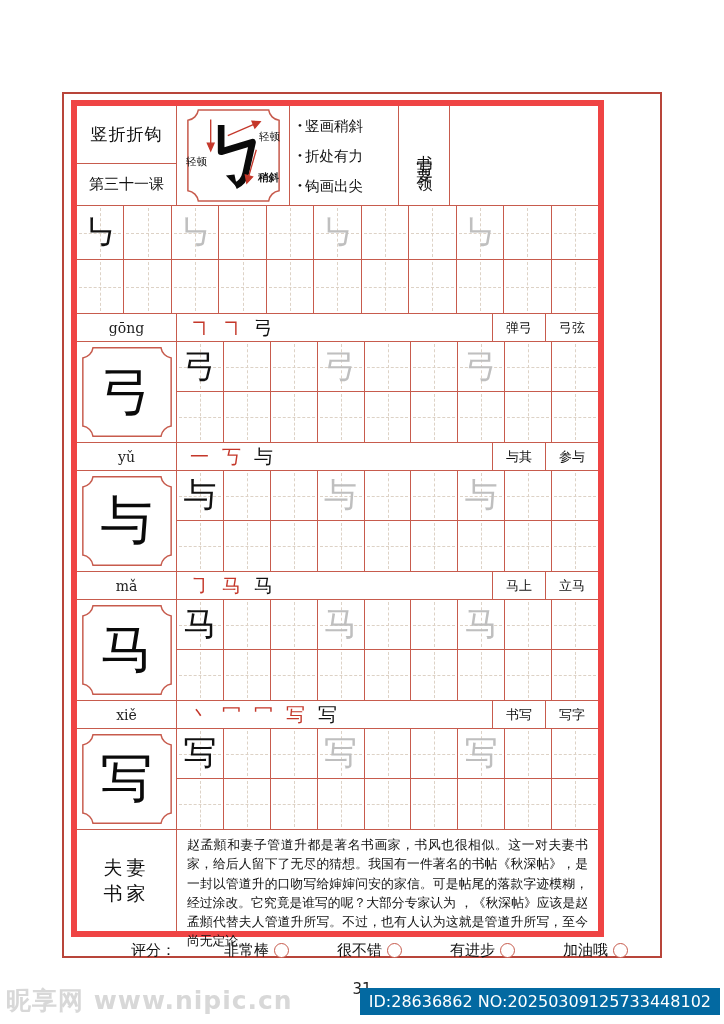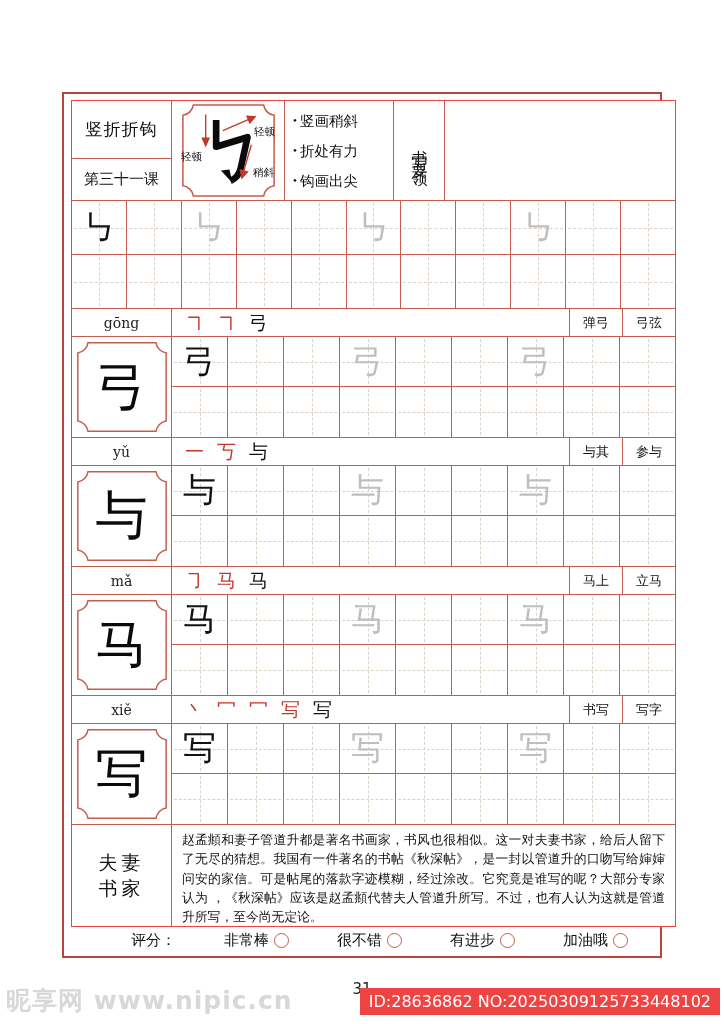--- a/index.html
+++ b/index.html
@@ -1,33 +1,33 @@
 <!DOCTYPE html>
 <html lang="zh"><head>
 <meta charset="utf-8">
 <style>
   html,body{margin:0;padding:0;}
   body{width:724px;height:1024px;background:#ffffff;position:relative;
        font-family:"DejaVu Serif","Liberation Serif",serif;overflow:hidden;}
   .frame{position:absolute;left:62px;top:92px;width:600px;height:866px;
          border:2.5px solid #b8453a;box-sizing:border-box;padding:6px 7px;background:#fff;}
-  .table{width:605px;border:1px solid #ef4444;box-sizing:border-box;background:#fff;}
+  .table{width:533px;border:6px solid #ef4444;box-sizing:border-box;background:#fff;}
   .row{display:flex;border-bottom:1px solid #c75b4d;box-sizing:border-box;}
   .row:last-child{border-bottom:none;}
   
   .header{height:100px;}
   .hcol1{width:100px;border-right:1px solid #c75b4d;display:flex;flex-direction:column;box-sizing:border-box;}
   .h-title{height:57px;border-bottom:1px solid #c75b4d;display:flex;align-items:center;justify-content:center;
            font-size:17px;color:#111;letter-spacing:1px;}
   .h-lesson{flex:1;display:flex;align-items:center;justify-content:center;font-size:15px;color:#111;}
   .hcol2{width:113px;border-right:1px solid #c75b4d;position:relative;box-sizing:border-box;}
   .demo-wrap{position:absolute;left:8px;top:2px;width:97px;height:95px;}
   .demo-wrap svg{width:100%;height:100%;}
   .demo-label{position:absolute;font-size:10.5px;color:#111;white-space:nowrap;}
-  .dl1{right:2px;top:22px;} .dl2{left:1px;top:47px;} .dl3{right:3px;top:63px;}
+  .dl1{right:2px;top:22px;} .dl2{left:1px;top:47px;} .dl3{right:3px;top:63px;font-weight:bold;}
   .hcol3{width:109px;border-right:1px solid #c75b4d;box-sizing:border-box;
          display:flex;flex-direction:column;justify-content:center;padding-left:7px;}
   .tip{font-size:14.5px;color:#111;line-height:30px;white-space:nowrap;}
   .tip .dot{font-size:10px;vertical-align:2px;margin-right:2px;}
   .hcol4{width:51px;border-right:1px solid #c75b4d;box-sizing:border-box;
          display:flex;align-items:center;justify-content:center;}
   .vert{writing-mode:vertical-rl;font-size:16px;letter-spacing:7px;color:#111;}
   .hcol5{flex:1;padding:6px 9px 0 9px;font-size:15px;line-height:30px;color:#111;text-align:justify;}
   
   .prow{display:flex;border-bottom:1px solid #c75b4d;box-sizing:border-box;position:relative;}
@@ -65,21 +65,21 @@
   .rating{height:20px;margin-top:3px;display:flex;align-items:center;padding-left:60px;gap:48px;
           font-size:15px;color:#111;}
   .ropt{display:flex;align-items:center;}
   .circle{display:inline-block;width:15px;height:15px;border:1.5px solid #c75b4d;border-radius:50%;
           margin-left:5px;box-sizing:border-box;background:#fff;}
   
   .wm-left{position:absolute;left:6px;top:984px;font-size:25px;font-weight:bold;color:#d8d8d8;
            font-family:"DejaVu Sans","Liberation Sans",sans-serif;letter-spacing:1px;}
   .pageno{position:absolute;left:0;width:724px;top:980px;text-align:center;font-size:15px;color:#222;
           font-family:"DejaVu Sans","Liberation Sans",sans-serif;}
-  .idbar{position:absolute;right:4px;top:988px;background:#ef4444;color:#fff;font-size:16px;
+  .idbar{position:absolute;right:4px;top:988px;background:#0369a1;color:#fff;font-size:16px;
          font-family:"DejaVu Sans","Liberation Sans",sans-serif;padding:4px 9px;}
 </style>
 </head>
 <body>
 
 <div>
   <div class="frame">
     <div class="table">
 
       <div class="row header">

